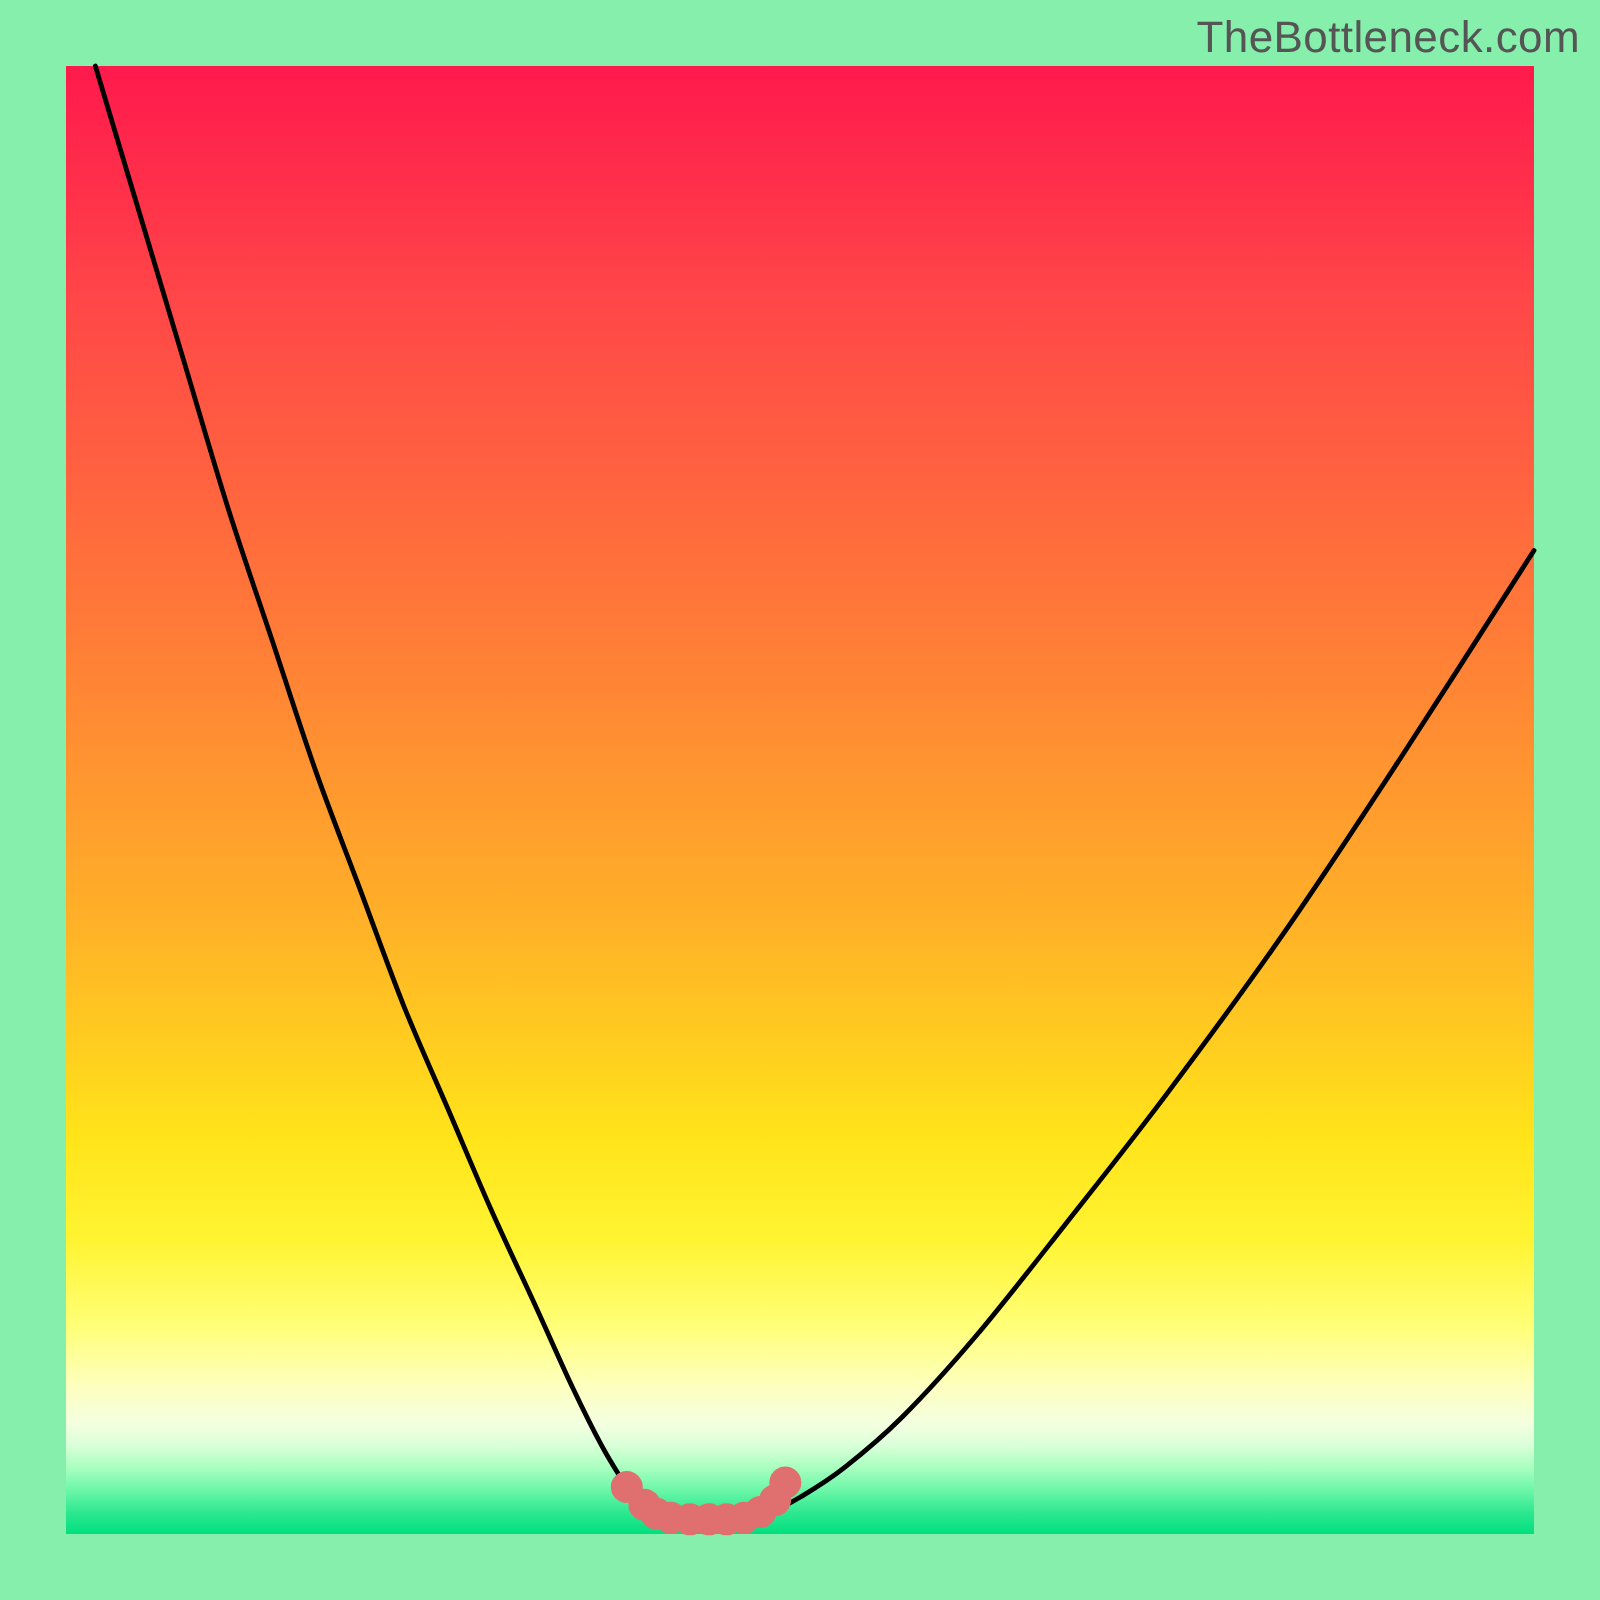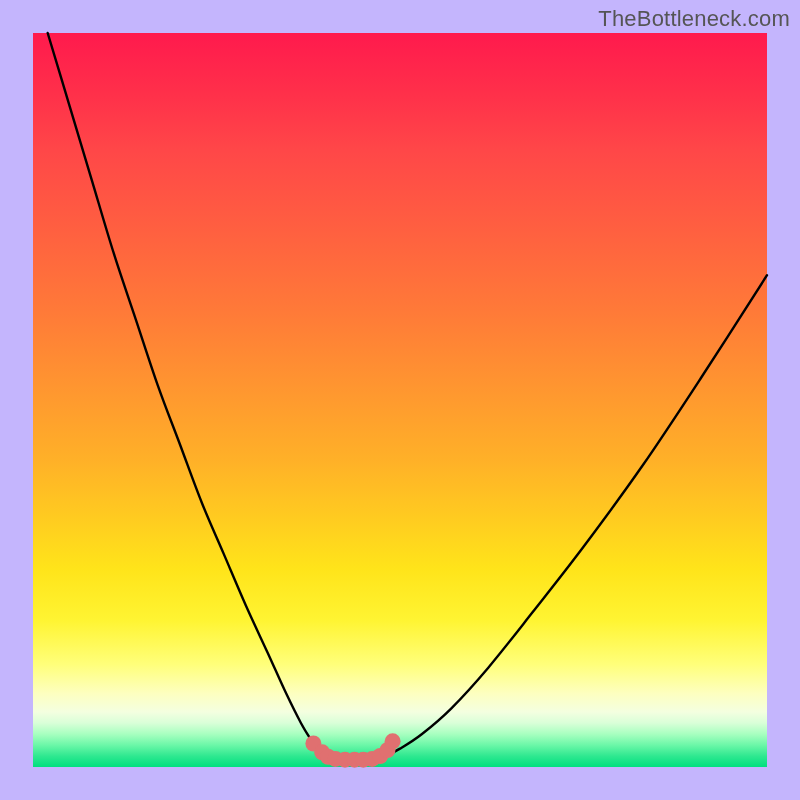--- a/index.html
+++ b/index.html
@@ -8,21 +8,21 @@
     width: 800px;
     height: 800px;
     background: #000;
     overflow: hidden;
     font-family: Arial, Helvetica, sans-serif;
   }
   .frame {
     position: relative;
     width: 800px;
     height: 800px;
-    background: #c4b5fd;
+    background: #86efac;
   }
   .plot {
     position: absolute;
     left: 33px;
     top: 33px;
     width: 734px;
     height: 734px;
     
     background: linear-gradient(
       to bottom,

